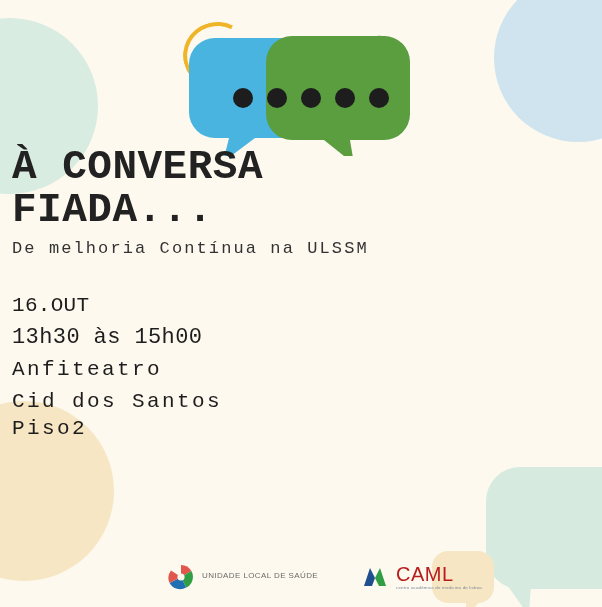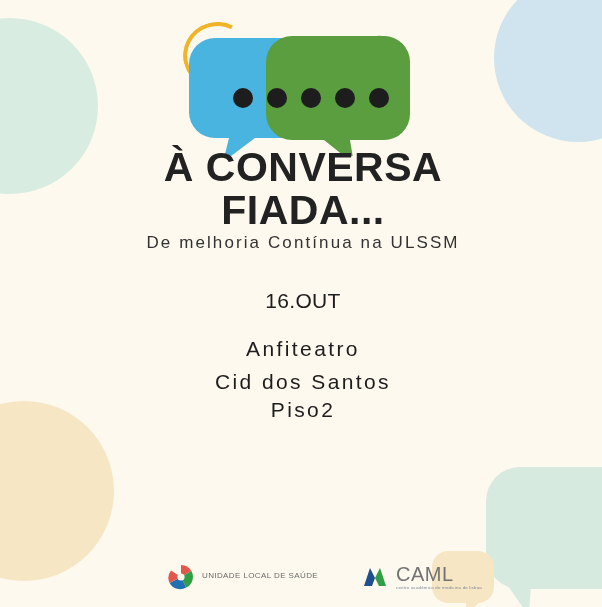--- a/index.html
+++ b/index.html
@@ -122,37 +122,38 @@
     position: absolute;
     left: 0;
     right: 0;
     top: 16px;
     height: 140px;
   }
 
   
   .content {
     position: absolute;
-    left: 4px;
+    left: 12px;
     right: 0;
     top: 146px;
-    text-align: center;
+    font-family: Liberation Mono, monospace;
   }
   .title-main {
     font-size: 41px;
     font-weight: bold;
     color: #222222;
     letter-spacing: 0.5px;
     line-height: 1.06;
     margin: 0;
   }
   .title-sub {
     font-size: 17px;
     color: #333333;
     letter-spacing: 2.1px;
+    margin-top: 6px;
   }
   .topic {
     font-size: 28px;
     color: #1d1d1d;
     margin-top: 44px;
     letter-spacing: 0.2px;
   }
   .date {
     font-size: 21px;
     color: #1d1d1d;
@@ -162,21 +163,21 @@
   .time {
     font-size: 22px;
     color: #1d1d1d;
     margin-top: 8px;
     letter-spacing: 0.4px;
   }
   .venue-line {
     font-size: 21px;
     color: #1d1d1d;
     letter-spacing: 2.4px;
-    margin-top: 24px;
+    margin-top: 8px;
   }
   .venue-line.second { margin-top: 9px; }
   .venue-line.third  { margin-top: 4px; }
 
   
   .footer {
     position: absolute;
     left: 4px;
     right: 0;
     bottom: 16px;
@@ -201,21 +202,21 @@
     letter-spacing: 0.4px;
   }
   .brand-text .l2 {
     font-size: 13px;
     font-weight: bold;
     color: #3a3a3a;
     letter-spacing: 0.3px;
   }
   .caml-text {
     font-size: 20px;
-    color: #737373;
+    color: #b91c1c;
     font-weight: 500;
     letter-spacing: 0.5px;
   }
   .caml-sub {
     font-size: 4.4px;
     color: #7a8a9a;
     letter-spacing: 0.2px;
     margin-top: 1px;
   }
 </style>
@@ -253,20 +254,21 @@
     </svg>
   </div>
 
   <div class="content">
     <div class="title-main">À CONVERSA</div>
     <div class="title-main">FIADA...</div>
     <div class="title-sub">De melhoria Contínua na ULSSM</div>
 
 
     <div class="date">16.OUT</div>
+    <div class="time">13h30 às 15h00</div>
 
     <div class="venue-line">Anfiteatro</div>
     <div class="venue-line second">Cid dos Santos</div>
     <div class="venue-line third">Piso2</div>
   </div>
 
   <div class="footer">
 
     <div class="brand">
       <svg width="26" height="26" viewBox="0 0 26 26" xmlns="http://www.w3.org/2000/svg">

